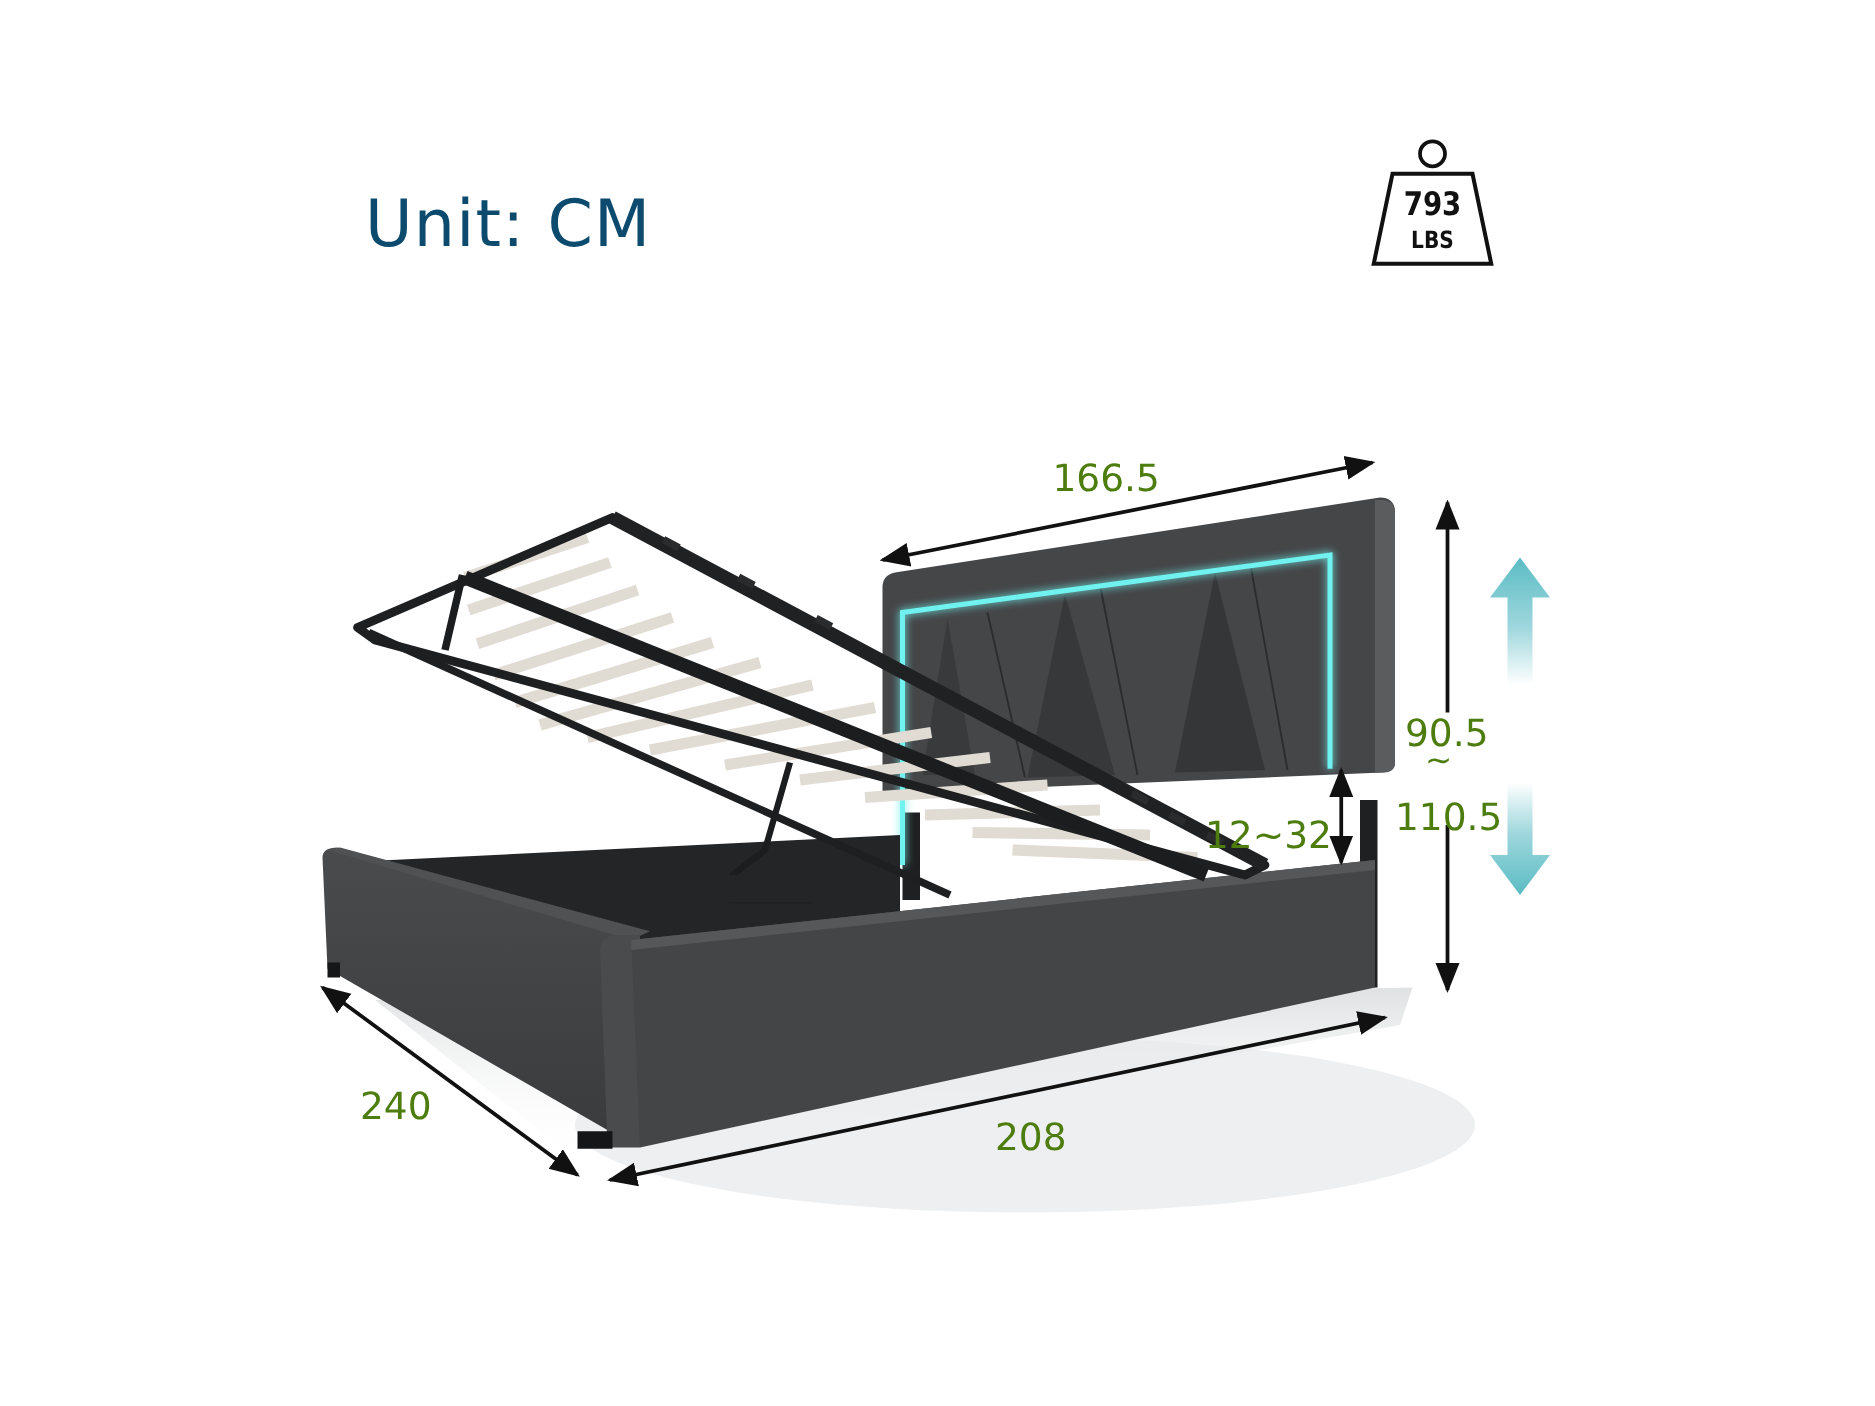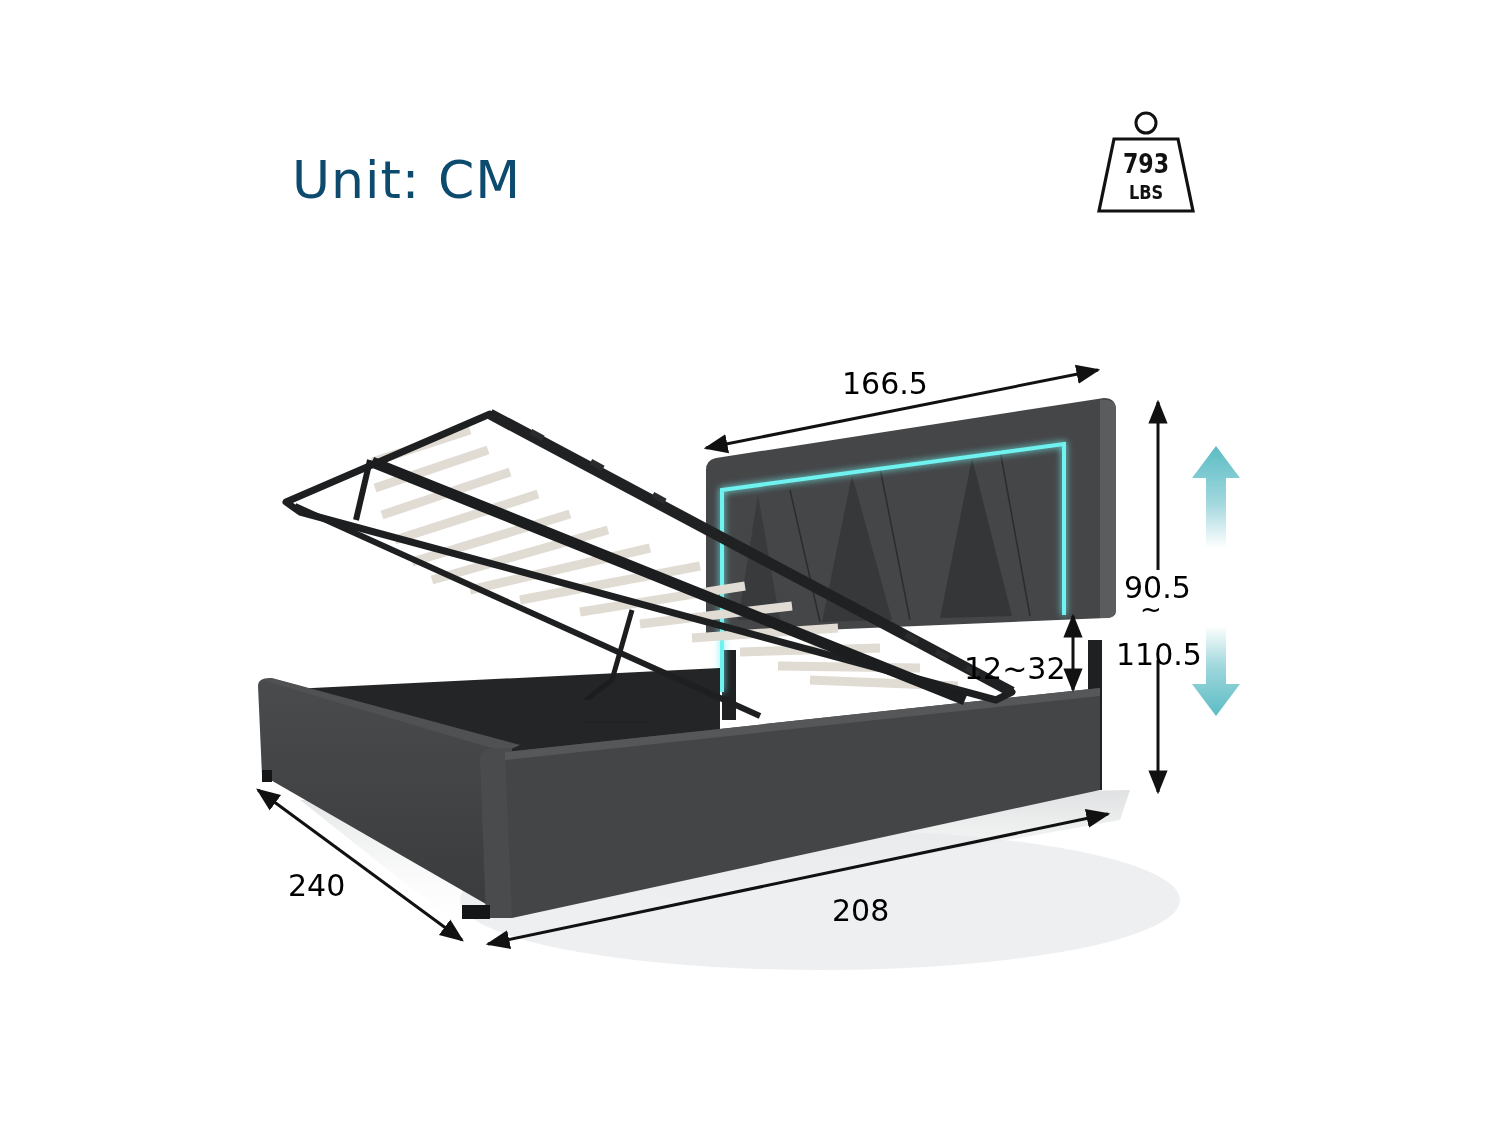--- a/index.html
+++ b/index.html
@@ -6,21 +6,21 @@
   body { width: 1500px; height: 1125px; position: relative; overflow: hidden;
          font-family: "DejaVu Sans", sans-serif; color: #111; }
   .unit-title { position: absolute; left: 292px; top: 150px; font-size: 52px;
                 font-family: "DejaVu Sans", sans-serif; font-weight: 400; letter-spacing: 1px; color: #0c4a6e; }
   .weight-badge { position: absolute; left: 1096px; top: 111px; width: 100px; height: 104px; }
   .weight-text { position: absolute; left: 0; width: 100px; text-align: center;
                  font-family: "DejaVu Sans", sans-serif; font-weight: 600; color: #111; }
   .weight-num { top: 38px; font-size: 26px; transform: scaleX(0.85); }
   .weight-unit { top: 70px; font-size: 19px; transform: scaleX(0.85); }
   svg.scene { position: absolute; left: 0; top: 0; }
-  .dim { position: absolute; font-size: 30px; color: #000000; font-family: "DejaVu Sans", sans-serif; }
+  .dim { position: absolute; font-size: 30px; color: #4d7c0f; font-family: "DejaVu Sans", sans-serif; }
 </style>
 </head>
 <body>
 
 <div class="unit-title">Unit: CM</div>
 
 <div class="weight-badge">
   <svg width="100" height="104" viewBox="0 0 100 104">
     <circle cx="50" cy="12" r="10" fill="none" stroke="#111" stroke-width="3"></circle>
     <path d="M18 28 L82 28 L97 100 L3 100 Z" fill="none" stroke="#111" stroke-width="3.2" stroke-linejoin="miter"></path>
@@ -155,13 +155,13 @@
     <path d="M1206 626 L1226 626 L1226 684 L1240 684 L1216 716 L1192 684 L1206 684 Z" fill="url(#downArrow)"></path>
   </g>
 </svg>
 
 <div class="dim" style="left:842px; top:366px;">166.5</div>
 <div class="dim" style="left:1124px; top:570px;">90.5</div>
 <div class="dim" style="left:1140px; top:594px; font-size:26px;">~</div>
 <div class="dim" style="left:1116px; top:637px;">110.5</div>
 <div class="dim" style="left:964px; top:634px;margin-top:17px;">12~32</div>
 <div class="dim" style="left:288px; top:868px;">240</div>
-<div class="dim" style="left:796px; top:893px;margin-left:36px;">208</div>
+<div class="dim" style="left:796px; top:893px;">208</div>
 
 </body></html>

